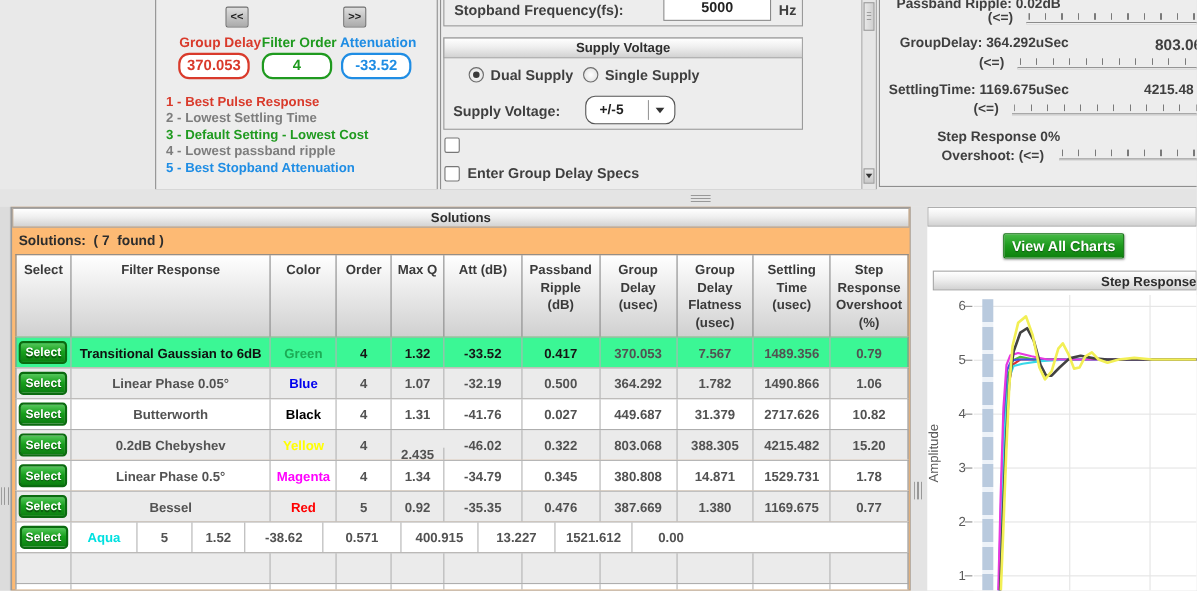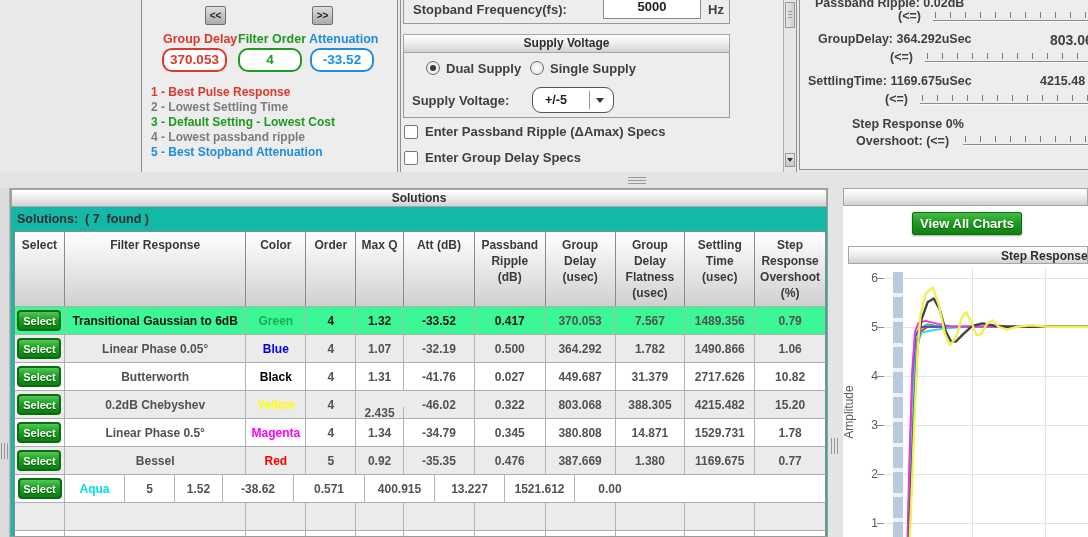--- a/index.html
+++ b/index.html
@@ -119,21 +119,20 @@
       <span class="blab" style="position:absolute;left:146px;top:26px;font-size:13px;">Single Supply</span>
       <span class="blab" style="position:absolute;left:8px;top:58px;font-size:13px;">Supply Voltage:</span>
       <div class="ddown" style="left:128px;top:52px;width:82px;height:26px;">
         <span style="position:absolute;left:12px;top:5px;">+/-5</span>
         <span class="sep" style="left:56px;"></span>
         <span class="arrow-down" style="position:absolute;left:63px;top:10px;"></span>
       </div>
     </div>
 
     <span class="cb" style="left:3px;top:130px;"></span>
-    <span class="blab" style="position:absolute;left:24px;top:129px;font-size:13px;">Enter Passband Ripple (ΔAmax) Specs</span>
     <span class="cb" style="left:3px;top:156px;"></span>
     <span class="blab" style="position:absolute;left:24px;top:155px;font-size:13px;">Enter Group Delay Specs</span>
 
     <div class="sbar" style="right:0;top:0;bottom:0;width:13px;">
       <div class="sthumb" style="top:7px;height:26px;"></div>
       <div class="sbtn" style="bottom:5px;">
         <span class="arrow-down" style="border-left-width:3px;border-right-width:3px;border-top-width:4px;"></span>
       </div>
     </div>
   </div>
@@ -163,21 +162,21 @@
   </div>
 
   <div class="abs" style="left:0;top:172px;width:1088px;height:16px;background:#e4e4e4;">
     <div class="hgrip" style="left:628px;top:5px;"></div>
   </div>
 
   <div class="abs" style="left:0;top:188px;width:10px;height:349px;background:#dcdcdc;border-right:1px solid #b5b5b5;">
     <div class="vgrip" style="left:1px;top:255px;"></div>
   </div>
 
-  <div class="abs" style="left:10px;top:188px;width:818px;height:349px;background:#14b8a6;border:1px solid #9a9a9a;overflow:hidden;">
+  <div class="abs" style="left:10px;top:188px;width:818px;height:349px;background:#fdba74;border:1px solid #9a9a9a;overflow:hidden;">
     <div class="tbar" style="position:absolute;left:0;top:0;right:0;height:18px;">Solutions</div>
     <span class="blab" style="position:absolute;left:6px;top:23px;font-size:12.5px;color:#2d2d2d;white-space:pre;">Solutions:  ( 7  found )</span>
     <div id="tbl">
       <div class="thead" id="thead">
           <div class="th" style="width: 50px;">Select</div>
           <div class="th" style="width: 182px;">Filter Response</div>
           <div class="th" style="width: 60px;">Color</div>
           <div class="th" style="width: 50px;">Order</div>
           <div class="th" style="width: 48px;">Max Q</div>
           <div class="th" style="width: 71px;">Att (dB)</div>

